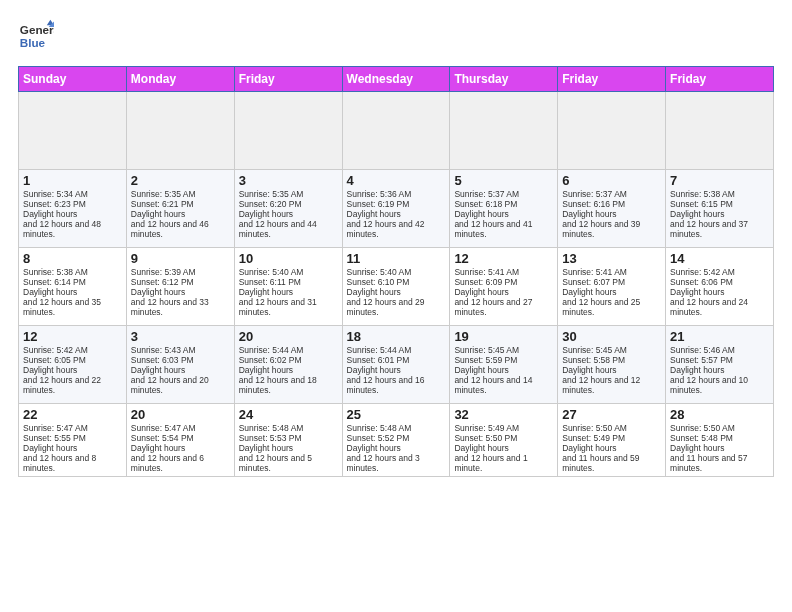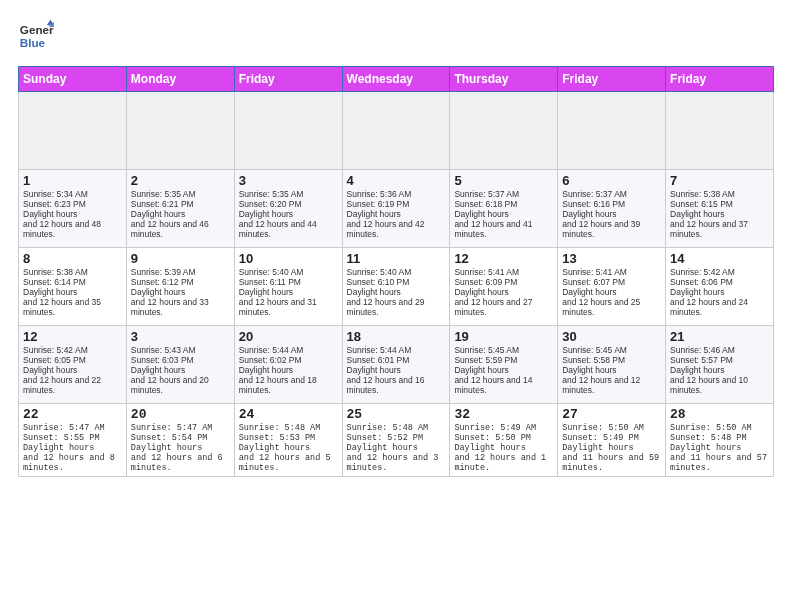--- a/index.html
+++ b/index.html
@@ -73,21 +73,20 @@
       font-weight: bold;
       color: #222;
       display: block;
       margin-bottom: 1px;
     }
     .day-empty {
       background: #f0f0f0 !important;
     }
     tbody tr:last-child td {
       height: 68px;
-      font-family: Liberation Mono, monospace;
     }
   </style>
 </head>
 <body>
 
 <div class="container">
   <div class="header">
     <div class="logo">
       <svg class="logo-icon" viewBox="0 0 40 40" xmlns="http://www.w3.org/2000/svg">
         <text x="2" y="18" font-size="13" font-weight="bold" fill="#333" font-family="Arial">General</text>

